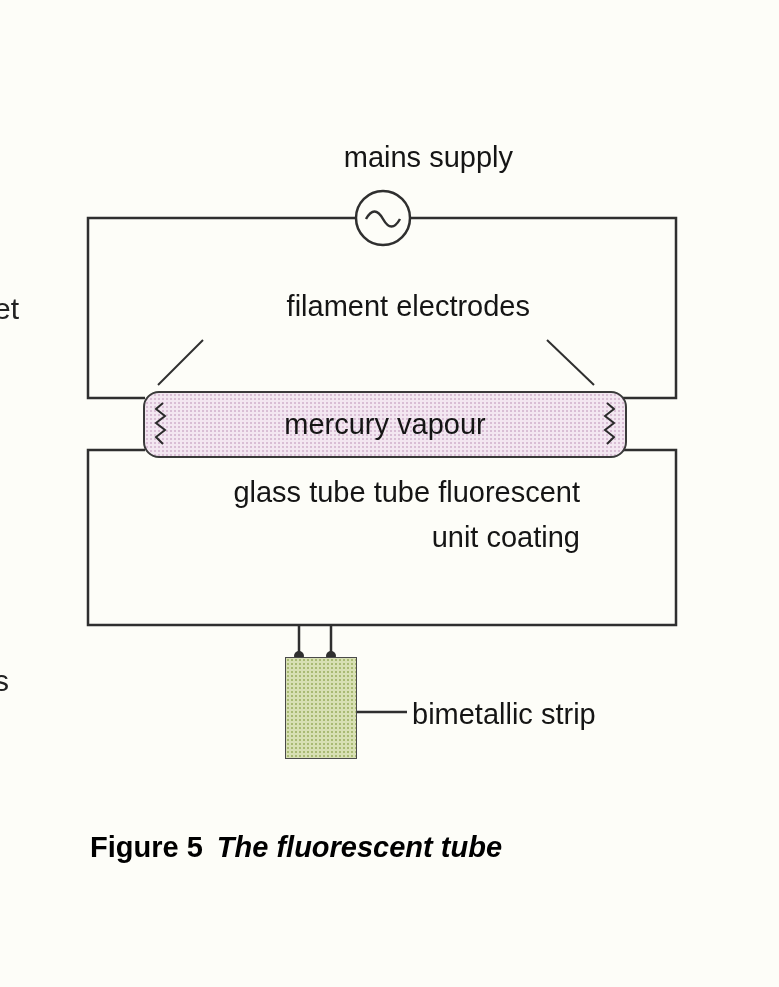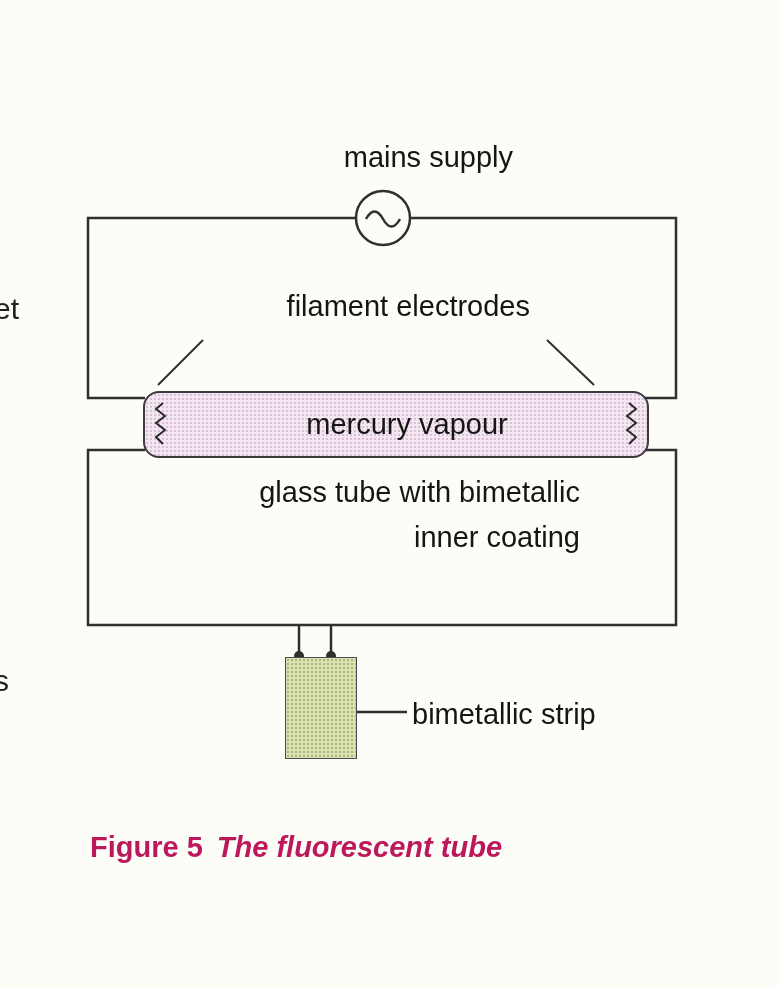--- a/index.html
+++ b/index.html
@@ -41,21 +41,20 @@
     left:143px;top:391px;
     width:480px;height:63px;
     border:2.5px solid #3a3a3a;
     border-radius:16px;
     background-color:#f3e7f1;
     background-image:radial-gradient(#d9bed5 1px, rgba(0,0,0,0) 1px);
     background-size:4px 4px;
     display:flex;
     align-items:center;
     justify-content:center;
-    padding-left:22px;
   }
   .tube-text{
     font-size:29px;
     color:#151515;
   }
   .coil{
     position:absolute;
     top:9px;
     width:14px;height:44px;
   }
@@ -67,21 +66,21 @@
     width:70px;height:100px;
     border:1.5px solid #4a4a4a;
     background-color:#d8e0b4;
     background-image:radial-gradient(#a9ba74 1px, rgba(0,0,0,0) 1px);
     background-size:4px 4px;
   }
   .caption{
     position:absolute;
     left:90px;top:831px;
     font-size:29px;
-    color:#be185d;
+    color:#000000;
     white-space:nowrap;
   }
   .caption .fig-label{font-weight:bold;margin-right:14px;}
   .caption .fig-title{font-style:italic;font-weight:600;}
 </style>
 </head>
 <body>
 
 <div class="page">
 
@@ -115,22 +114,22 @@
       <path d="M 4 1 L 11 7 L 2 14 L 11 21 L 2 28 L 11 35 L 4 42" fill="none" stroke="#2a2a2a" stroke-width="2"></path>
     </svg>
   </div>
 
   <div class="starter"></div>
 
   <div class="label center" style="left:253px;top:139px;width:260px;">mains supply</div>
 
   <div class="label center" style="left:230px;top:288px;width:300px;">filament electrodes</div>
 
-  <div class="label center" style="left:180px;top:474px;width:400px;">glass tube with bimetallic</div>
-  <div class="label center" style="left:180px;top:519px;width:400px;">inner coating</div>
+  <div class="label center" style="left:180px;top:474px;width:400px;">glass tube tube fluorescent</div>
+  <div class="label center" style="left:180px;top:519px;width:400px;">unit coating</div>
 
   <div class="label" style="left:412px;top:696px;">bimetallic strip</div>
 
 
   <div class="caption">
     <span class="fig-label">Figure 5</span><span class="fig-title">The fluorescent tube</span>
   </div>
 
   <div class="edge-fragment" style="top:292px;">et</div>
   <div class="edge-fragment" style="top:664px;">s</div>

